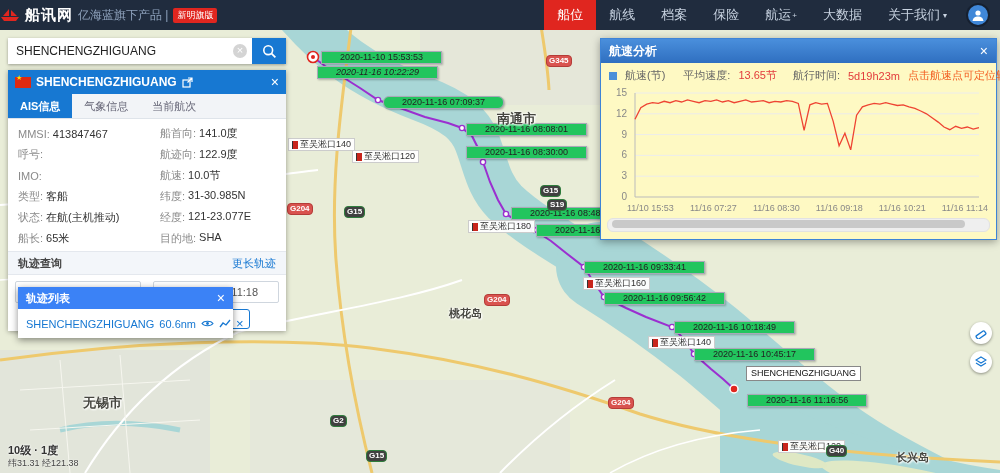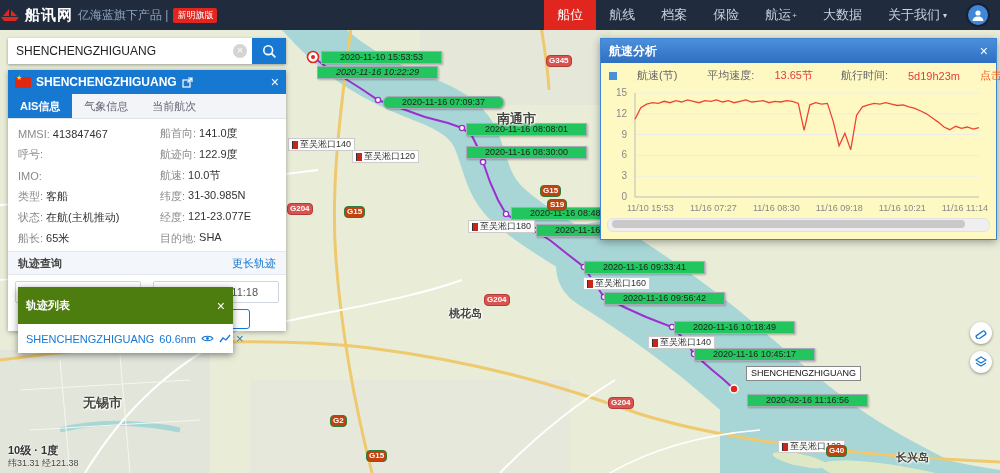--- a/index.html
+++ b/index.html
@@ -26,21 +26,21 @@
   #basemap,#track-svg{position:absolute;left:0;top:0}
   #track-svg{pointer-events:none;z-index:5}
   #overlay{position:absolute;left:0;top:0;width:1000px;height:443px;z-index:6;pointer-events:none}
   #overlay>*{pointer-events:auto}
   .time-label{position:absolute;background:#22c55e;border:1px solid #a9a9b8;color:#222;
     font-size:9px;line-height:11px;padding:0 18px;white-space:nowrap;box-shadow:1px 1px 2px rgba(0,0,0,.25)}
   .port-label{position:absolute;background:rgba(255,255,255,.95);border:1px solid #ccc;
     font-size:9px;line-height:11px;color:#333;padding:0 3px;white-space:nowrap;display:flex;align-items:center}
   .pf{display:inline-block;width:5px;height:8px;background:#c8251c;border-left:1px solid #333;margin-right:2px}
   .shield{position:absolute;font-size:8px;font-weight:bold;line-height:10px;padding:0 2px;border-radius:4px;color:#fff}
-  .shield.expwy{background:#c2410c;border:1px solid #2e7d3c}
+  .shield.expwy{background:#404040;border:1px solid #2e7d3c}
   .shield.national{background:#d9534f;border:1px solid #b43c38}
   .city-label{position:absolute;color:#45453f;font-weight:bold;white-space:nowrap;
     text-shadow:0 0 2px #fff,0 0 3px #fff,1px 1px 2px #fff}
   .ship-label{position:absolute;left:746px;top:336px;background:#fff;border:1px solid #888;
     font-size:9px;line-height:13px;padding:0 4px;color:#111;white-space:nowrap;z-index:7}
   .map-ctrls{position:absolute;right:8px;top:292px;display:flex;flex-direction:column;gap:7px;z-index:10}
   .map-ctrl{width:22px;height:22px;border-radius:50%;background:#fff;cursor:pointer;
     box-shadow:0 1px 3px rgba(0,0,0,.4);display:flex;align-items:center;justify-content:center}
   .zoom-text{position:absolute;left:8px;bottom:15px;font-size:11px;font-weight:bold;color:#333;
     text-shadow:0 0 2px #fff,0 0 3px #fff;z-index:10}
@@ -82,33 +82,33 @@
   .date-input{flex:1;height:20px;border:1px solid #cfd6de;border-radius:2px;display:flex;align-items:center;
     gap:4px;padding:0 4px;color:#555;background:#fff;cursor:pointer;white-space:nowrap}
   .date-sep{color:#888}
   .btn-row{height:22px;position:relative}
   .partial-btn{position:absolute;left:196px;top:0;width:46px;height:20px;border:1px solid #1778d2;
     border-radius:3px;background:#fff;cursor:pointer}
 
   
   .track-popup{position:absolute;left:18px;top:287px;width:215px;z-index:45;background:#fff;
     font-size:11px;box-shadow:0 2px 7px rgba(0,0,0,.45)}
-  .popup-header{height:37px;background:#4d7c0f;color:#fff;display:flex;align-items:center;padding:0 8px}
+  .popup-header{height:22px;background:#3b82f6;color:#fff;display:flex;align-items:center;padding:0 8px}
   .popup-title{font-weight:bold}
   .popup-body{display:flex;align-items:center;gap:5px;padding:7px 8px;color:#1778d2}
   .tp-name{white-space:nowrap}
   .tp-dist{margin-left:auto}
   .tp-ic{cursor:pointer;display:flex;align-items:center}
 
   
   .speed-panel{position:absolute;left:600px;top:38px;width:397px;z-index:40;background:#fef9c3;
     border:1px solid #3e84d6;box-shadow:0 2px 8px rgba(0,0,0,.35);font-size:11px;box-sizing:border-box}
   .sp-header{height:24px;background:linear-gradient(#4a8fdc,#2f6fc0);color:#fff;display:flex;align-items:center;padding:0 8px}
   .sp-title{font-weight:bold;font-size:12px}
-  .sp-legend{display:flex;align-items:center;gap:20px;padding:5px 8px 2px;color:#666;white-space:nowrap}
+  .sp-legend{display:flex;align-items:center;gap:8px;padding:5px 8px 2px;color:#666;white-space:nowrap}
   .legend-sq{width:8px;height:8px;background:#4a90d9;flex:0 0 auto}
   .red-val{color:#e23b3b}
   .sp-hint{margin-left:auto;color:#f25b1e}
   .chart-wrap{position:relative;height:118px;margin:0 6px}
   #speed-yticks span{position:absolute;left:0;width:20px;text-align:right;color:#888;font-size:10px}
   #speed-svg{position:absolute;left:24px;top:0}
   .sp-xticks{display:flex;justify-content:space-between;margin:0 8px 0 26px;color:#888;font-size:9px;height:13px}
   .sp-scroll{height:12px;background:#efefef;margin:2px 6px 7px;position:relative;border-radius:6px;border:1px solid #e2e2e2}
   .sp-thumb{position:absolute;left:4px;right:24px;top:1px;height:8px;background:#c9c9c9;border-radius:4px;cursor:pointer}
 </style>
@@ -211,21 +211,21 @@
         <div class="time-label" style="left: 317px; top: 36px; font-style: italic;">2020-11-16 10:22:29</div>
         <div class="time-label" style="left: 383px; top: 66px; border-radius: 6px;">2020-11-16 07:09:37</div>
         <div class="time-label" style="left: 466px; top: 93px;">2020-11-16 08:08:01</div>
         <div class="time-label" style="left: 466px; top: 116px;">2020-11-16 08:30:00</div>
         <div class="time-label" style="left: 511px; top: 177px;">2020-11-16 08:48:10</div>
         <div class="time-label" style="left: 536px; top: 194px;">2020-11-16 09:15:29</div>
         <div class="time-label" style="left: 584px; top: 231px;">2020-11-16 09:33:41</div>
         <div class="time-label" style="left: 604px; top: 262px;">2020-11-16 09:56:42</div>
         <div class="time-label" style="left: 674px; top: 291px;">2020-11-16 10:18:49</div>
         <div class="time-label" style="left: 694px; top: 318px;">2020-11-16 10:45:17</div>
-        <div class="time-label" style="left: 747px; top: 364px;">2020-02-16 11:16:56</div>
+        <div class="time-label" style="left: 747px; top: 364px;">2020-11-16 11:16:56</div>
         <div class="port-label" style="left: 288px; top: 108px;"><i class="pf"></i>至吴淞口140</div>
         <div class="port-label" style="left: 352px; top: 120px;"><i class="pf"></i>至吴淞口120</div>
         <div class="port-label" style="left: 468px; top: 190px;"><i class="pf"></i>至吴淞口180</div>
         <div class="port-label" style="left: 583px; top: 247px;"><i class="pf"></i>至吴淞口160</div>
         <div class="port-label" style="left: 648px; top: 306px;"><i class="pf"></i>至吴淞口140</div>
         <div class="port-label" style="left: 778px; top: 410px;"><i class="pf"></i>至吴淞口120</div>
         <span class="shield expwy" style="left: 344px; top: 176px;">G15</span>
         <span class="shield expwy" style="left: 540px; top: 155px;">G15</span>
         <span class="shield expwy" style="left: 547px; top: 169px;">S19</span>
         <span class="shield expwy" style="left: 330px; top: 385px;">G2</span>

